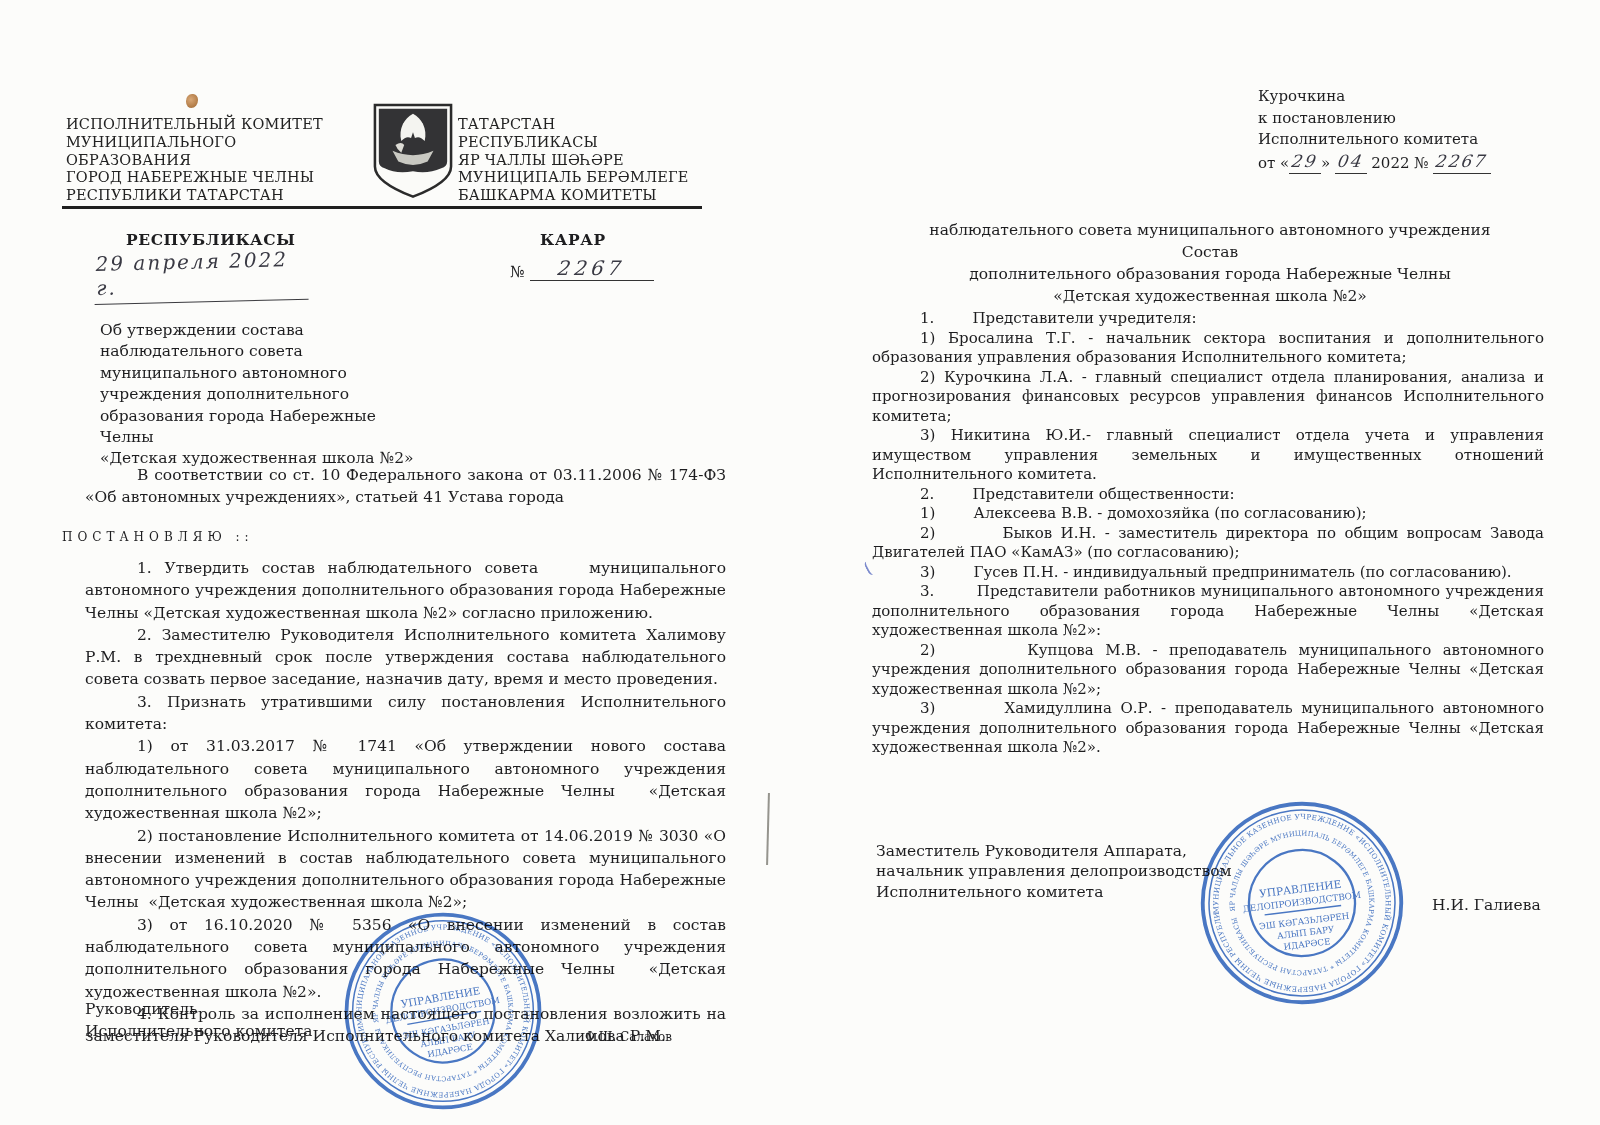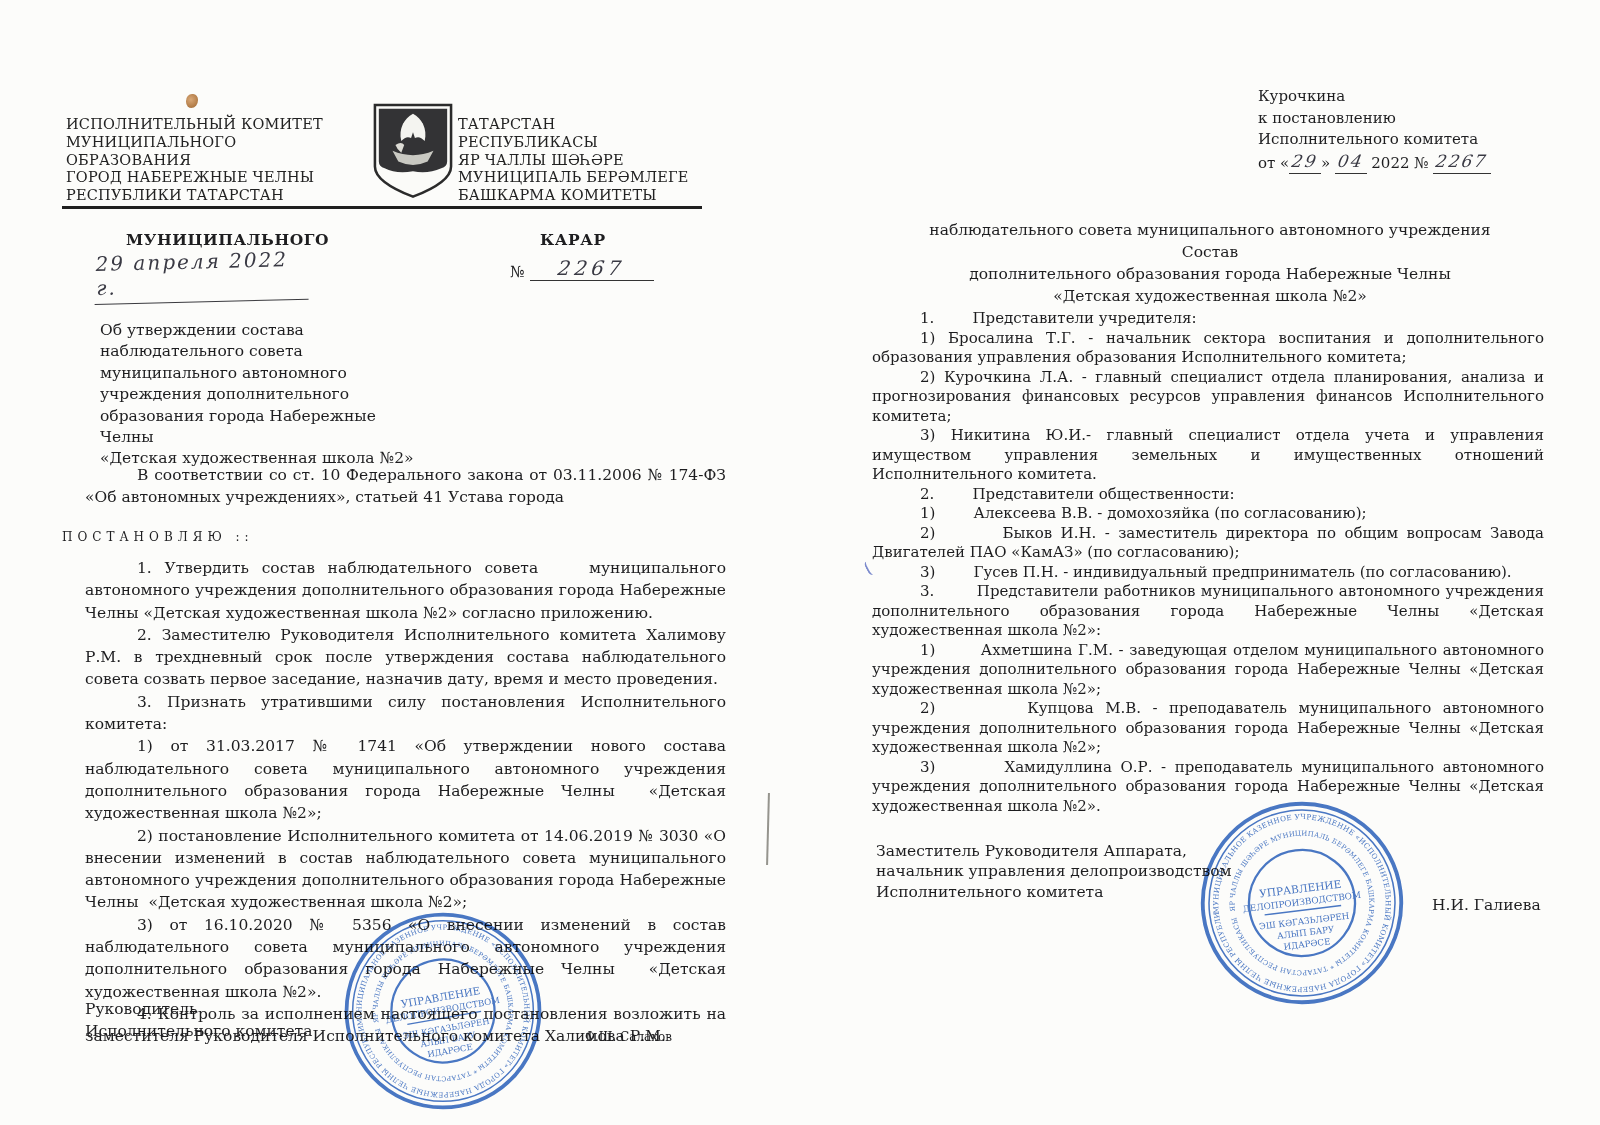--- a/index.html
+++ b/index.html
@@ -91,21 +91,21 @@
 
     <div class="abs org org-right">
       <div>ТАТАРСТАН РЕСПУБЛИКАСЫ</div>
       <div>ЯР ЧАЛЛЫ ШӘҺӘРЕ</div>
       <div>МУНИЦИПАЛЬ БЕРӘМЛЕГЕ</div>
       <div>БАШКАРМА КОМИТЕТЫ</div>
     </div>
 
     <div class="abs rule"></div>
 
-    <div class="abs doctype doctype-ru">МУНИЦИПАЛЬНОГО</div>
+    <div class="abs doctype doctype-ru">РЕСПУБЛИКАСЫ</div>
     <div class="abs doctype doctype-tt">КАРАР</div>
 
     <div class="abs hand date-hand">29 апреля 2022 г.</div>
 
     <div class="abs number-line">
       <span>№</span>
       <span class="blank num-blank"><span class="hand">2267</span></span>
     </div>
 
     <div class="abs subject">
@@ -187,21 +187,20 @@
     <div class="abs body-right">
       <p class="para-r">1.&nbsp;&nbsp;&nbsp;&nbsp;&nbsp;&nbsp;&nbsp;&nbsp;Представители учредителя:</p>
       <p class="para-r">1) Бросалина Т.Г. - начальник сектора воспитания и дополнительного образования управления образования Исполнительного комитета;</p>
       <p class="para-r">2) Курочкина Л.А. - главный специалист отдела планирования, анализа и прогнозирования финансовых ресурсов управления финансов Исполнительного комитета;</p>
       <p class="para-r">3) Никитина Ю.И.- главный специалист отдела учета и управления имуществом управления земельных и имущественных отношений Исполнительного комитета.</p>
       <p class="para-r">2.&nbsp;&nbsp;&nbsp;&nbsp;&nbsp;&nbsp;&nbsp;&nbsp;Представители общественности:</p>
       <p class="para-r">1)&nbsp;&nbsp;&nbsp;&nbsp;&nbsp;&nbsp;&nbsp;&nbsp;Алексеева В.В. - домохозяйка (по согласованию);</p>
       <p class="para-r">2)&nbsp;&nbsp;&nbsp;&nbsp;&nbsp;&nbsp;&nbsp;&nbsp;Быков И.Н. - заместитель директора по общим вопросам Завода Двигателей ПАО «КамАЗ» (по согласованию);</p>
       <p class="para-r">3)&nbsp;&nbsp;&nbsp;&nbsp;&nbsp;&nbsp;&nbsp;&nbsp;Гусев П.Н. - индивидуальный предприниматель (по согласованию).</p>
       <p class="para-r">3.&nbsp;&nbsp;&nbsp;&nbsp;&nbsp;&nbsp;&nbsp;&nbsp;Представители работников муниципального автономного учреждения дополнительного образования города Набережные Челны «Детская художественная школа №2»:</p>
-      <p class="para-r">1)&nbsp;&nbsp;&nbsp;&nbsp;&nbsp;&nbsp;&nbsp;&nbsp;Ахметшина Г.М. - заведующая отделом муниципального автономного учреждения дополнительного образования города Набережные Челны «Детская художественная школа №2»;</p>
       <p class="para-r">2)&nbsp;&nbsp;&nbsp;&nbsp;&nbsp;&nbsp;&nbsp;&nbsp;Купцова М.В. - преподаватель муниципального автономного учреждения дополнительного образования города Набережные Челны «Детская художественная школа №2»;</p>
       <p class="para-r">3)&nbsp;&nbsp;&nbsp;&nbsp;&nbsp;&nbsp;&nbsp;&nbsp;Хамидуллина О.Р. - преподаватель муниципального автономного учреждения дополнительного образования города Набережные Челны «Детская художественная школа №2».</p>
     </div>
 
     <div class="abs sig-right">
       <div>Заместитель Руководителя Аппарата,</div>
       <div>начальник управления делопроизводством</div>
       <div>Исполнительного комитета</div>
     </div>
     <div class="abs sig-name-right">Н.И. Галиева</div>

